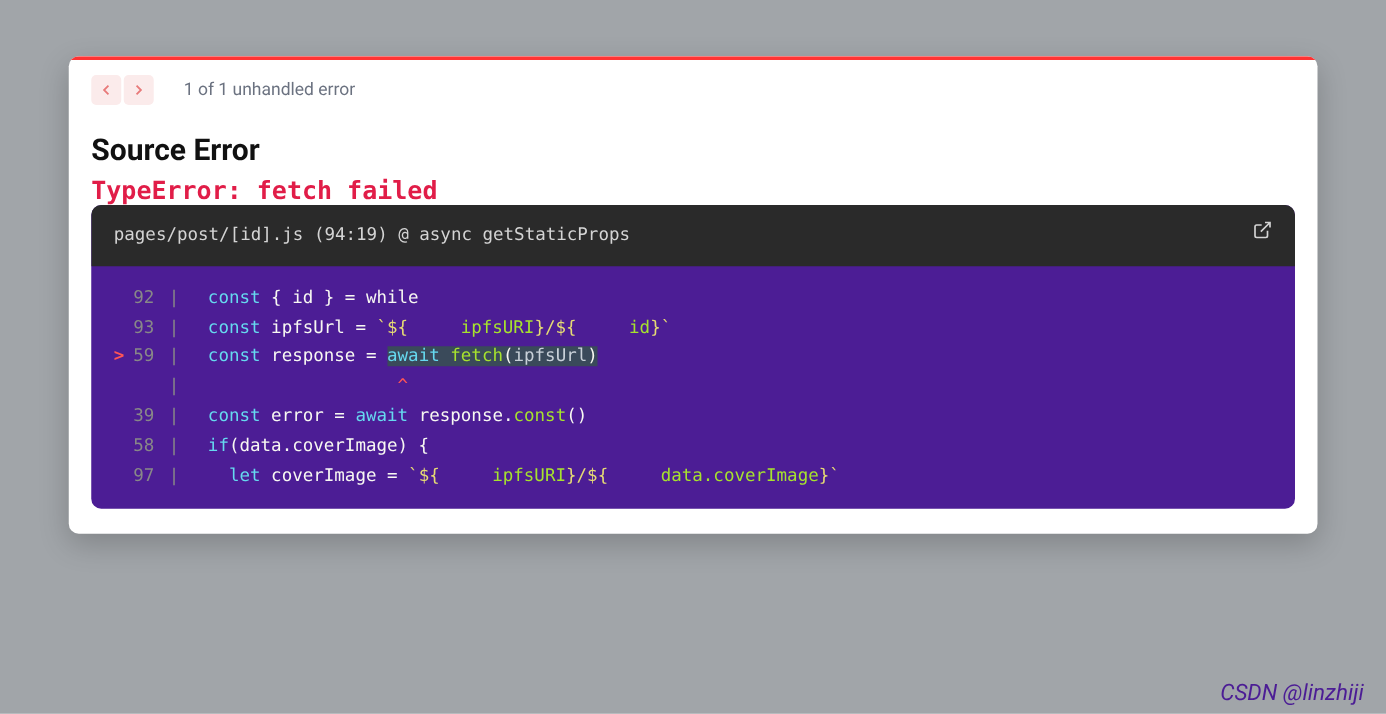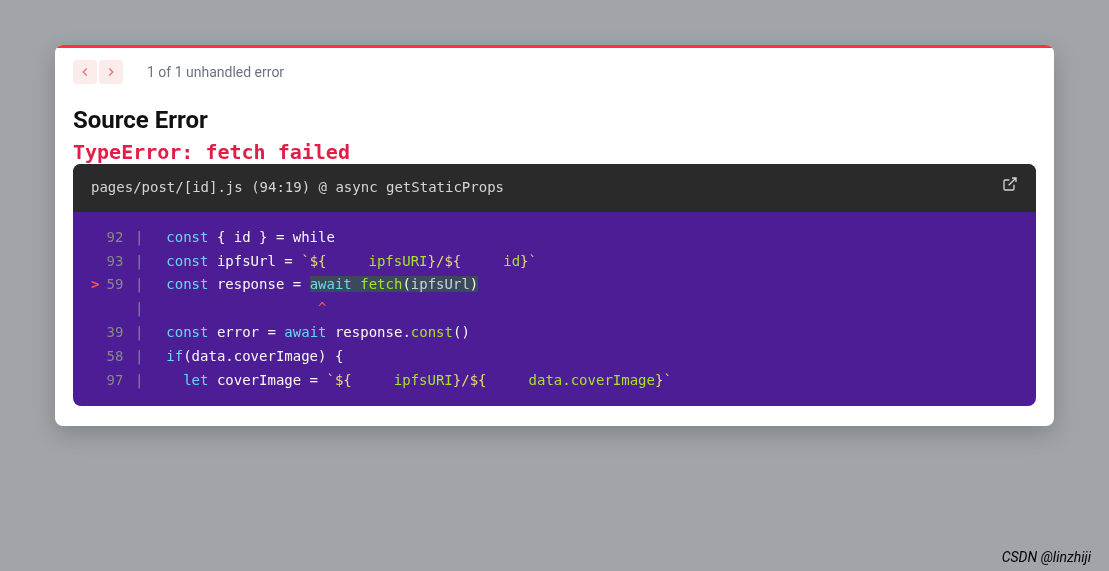--- a/index.html
+++ b/index.html
@@ -73,22 +73,22 @@
     .str { color: #e6db74; }
     .interp { color: #a6e22e; margin-left: 42px; }
     .plain { color: #f8f8f2; }
     .dim { color: #c9d1d9; }
     .hl { background: #3a4a5a; }
     .caret { color: #ff5555; }
     .watermark {
       position: absolute;
       bottom: 6px;
       right: 18px;
-      color: #000000;
-      font-size: 14px;
+      color: #4c1d95;
+      font-size: 18px;
       font-style: italic;
     }
   </style>
 </head>
 <body>
 
 <div class="card">
   <div class="topbar"></div>
 
   <div class="nav-row">

